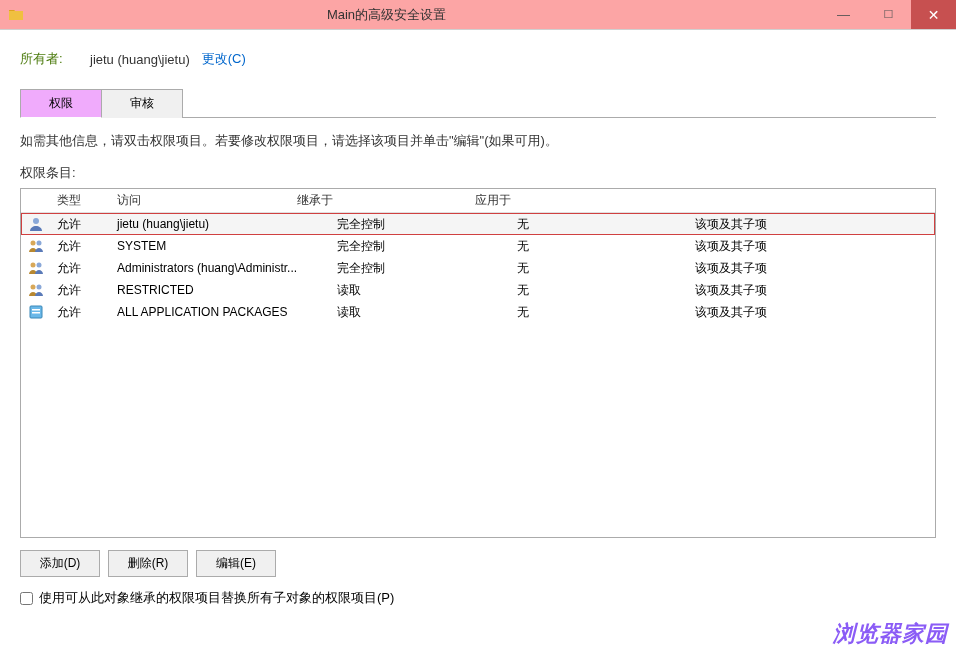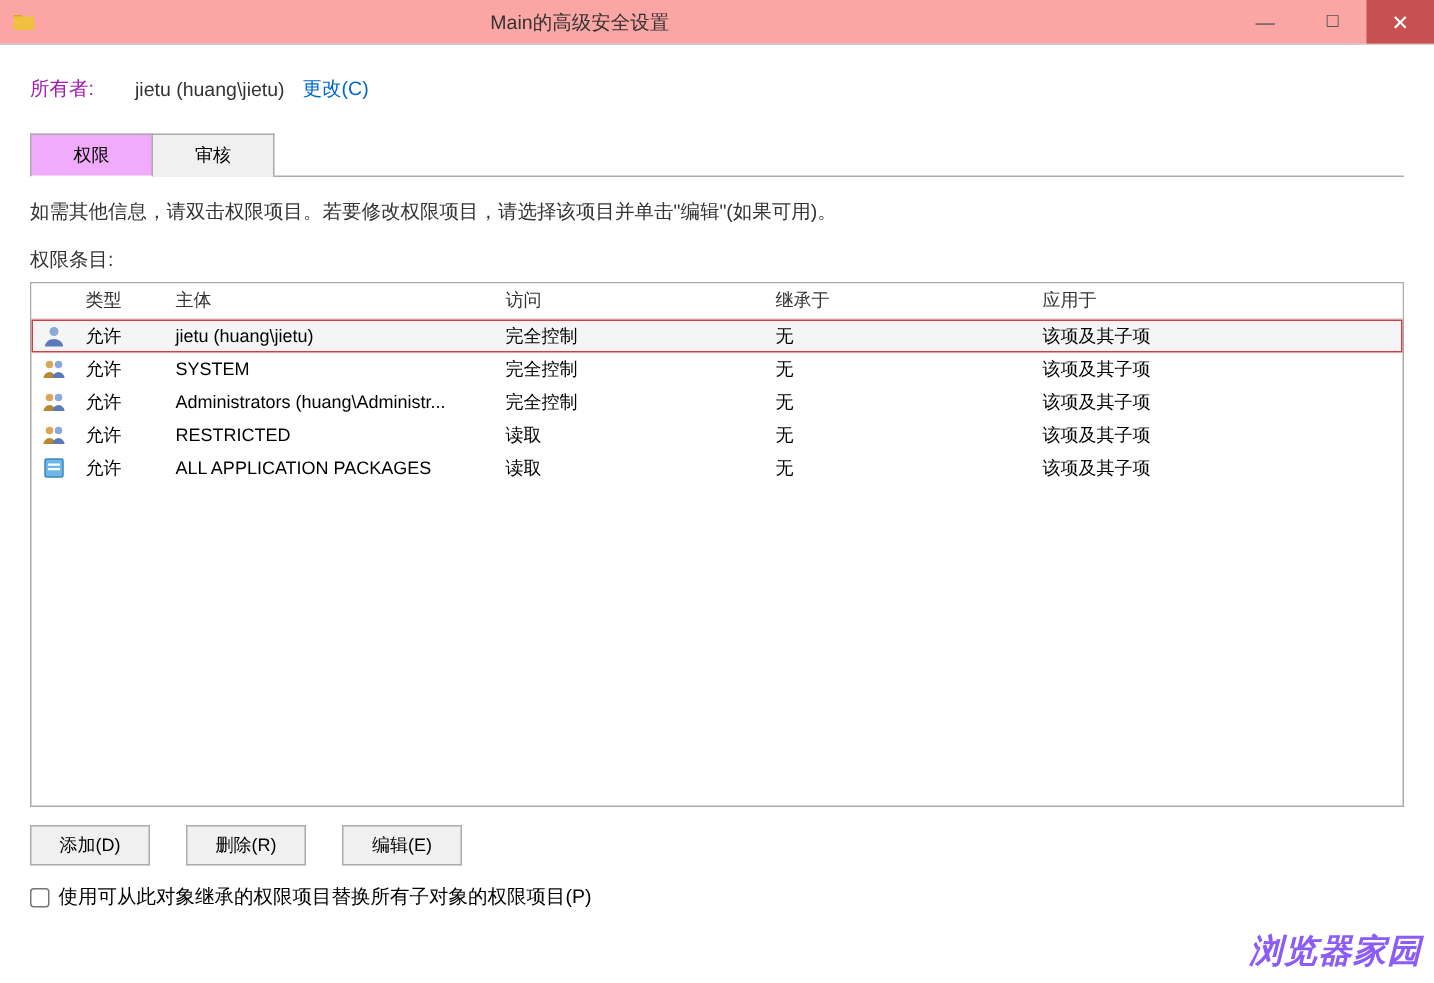--- a/index.html
+++ b/index.html
@@ -10,21 +10,21 @@
     .titlebar-title { flex: 1; text-align: center; font-size: 13px; color: #333; margin-left: -80px; }
     .win-controls { display: flex; height: 100%; }
     .win-btn { width: 45px; height: 100%; display: flex; align-items: center; justify-content: center; cursor: pointer; font-family: "Segoe UI Symbol", sans-serif; }
     .win-btn.minimize { font-size: 13px; color: #555; }
     .win-btn.maximize { font-size: 11px; color: #555; }
     .win-btn.close { background: #c75050; color: #fff; font-size: 14px; }
     
     .content { padding: 20px 20px 0 20px; }
     
     .owner-row { display: flex; align-items: center; margin-bottom: 20px; font-size: 13px; }
-    .owner-label { width: 70px; color: #a21caf; }
+    .owner-label { width: 70px; color: #4d7c0f; }
     .owner-value { color: #333; margin-right: 12px; }
     .change-link { color: #0066cc; cursor: pointer; }
     
     .tabs { display: flex; border-bottom: 1px solid #ababab; margin-bottom: 14px; }
     .tab { padding: 5px 28px; border: 1px solid #ababab; border-bottom: none; background: #f0abfc; margin-right: 0; cursor: pointer; font-size: 12px; position: relative; top: 1px; }
     .tab.active { border-bottom: 1px solid #fff; }
     .tab:not(.active) { background: #f0f0f0; border-left: none; }
     .tab:first-child { border-left: 1px solid #ababab; }
     
     .instruction { font-size: 13px; color: #333; margin-bottom: 14px; }
@@ -38,21 +38,21 @@
     .col-principal { width: 220px; }
     .col-access { width: 180px; }
     .col-inherit { width: 178px; }
     .col-apply { flex: 1; }
     
     .perm-row { display: flex; align-items: center; height: 22px; font-size: 12px; cursor: pointer; }
     .perm-row.highlighted { outline: 1px solid #d04040; outline-offset: -1px; background: #f5f5f5; }
     .perm-row .col { padding: 12px 6px; overflow: hidden; white-space: nowrap; text-overflow: ellipsis; }
     .perm-row .col-icon { display: flex; align-items: center; justify-content: center; }
     
-    .button-row { display: flex; gap: 24px; margin-top: 12px; }
+    .button-row { display: flex; gap: 8px; margin-top: 12px; }
     .btn { padding: 4px 16px; border: 1px solid #ababab; background: #f0f0f0; cursor: pointer; font-size: 12px; font-family: inherit; min-width: 80px; }
     
     .inherit-row { margin-top: 14px; }
     .inherit-btn-wrap { display: inline-block; outline: 1px solid #d04040; padding: 1px; }
     
     .checkbox-row { display: flex; align-items: center; margin-top: 12px; font-size: 13px; }
     .checkbox-row input { margin-right: 6px; }
     
     .watermark { position: absolute; right: 8px; bottom: 6px; font-size: 22px; font-weight: bold; color: #8b5cf6; font-style: italic; font-family: "SimHei","Microsoft YaHei",sans-serif; letter-spacing: 1px; }
   </style>
@@ -87,21 +87,20 @@
       <div class="tab">审核</div>
     </div>
 
   <div class="instruction">如需其他信息，请双击权限项目。若要修改权限项目，请选择该项目并单击"编辑"(如果可用)。</div>
   <div class="list-label">权限条目:</div>
 
   <div class="perm-table-wrap">
     <div class="perm-header">
       <div class="col col-icon"></div>
       <div class="col col-type">类型</div>
-      <div class="col col-principal">主体</div>
       <div class="col col-access">访问</div>
       <div class="col col-inherit">继承于</div>
       <div class="col col-apply">应用于</div>
     </div>
     <div id="perm-rows">
         <div class="perm-row highlighted">
           <div class="col col-icon">
             <svg viewBox="0 0 16 16" width="16" height="16">
               <circle cx="8" cy="5" r="3" fill="#8aa8d8"></circle>
               <path d="M2 15c0-3 3-5 6-5s6 2 6 5z" fill="#5a7ab8"></path>

